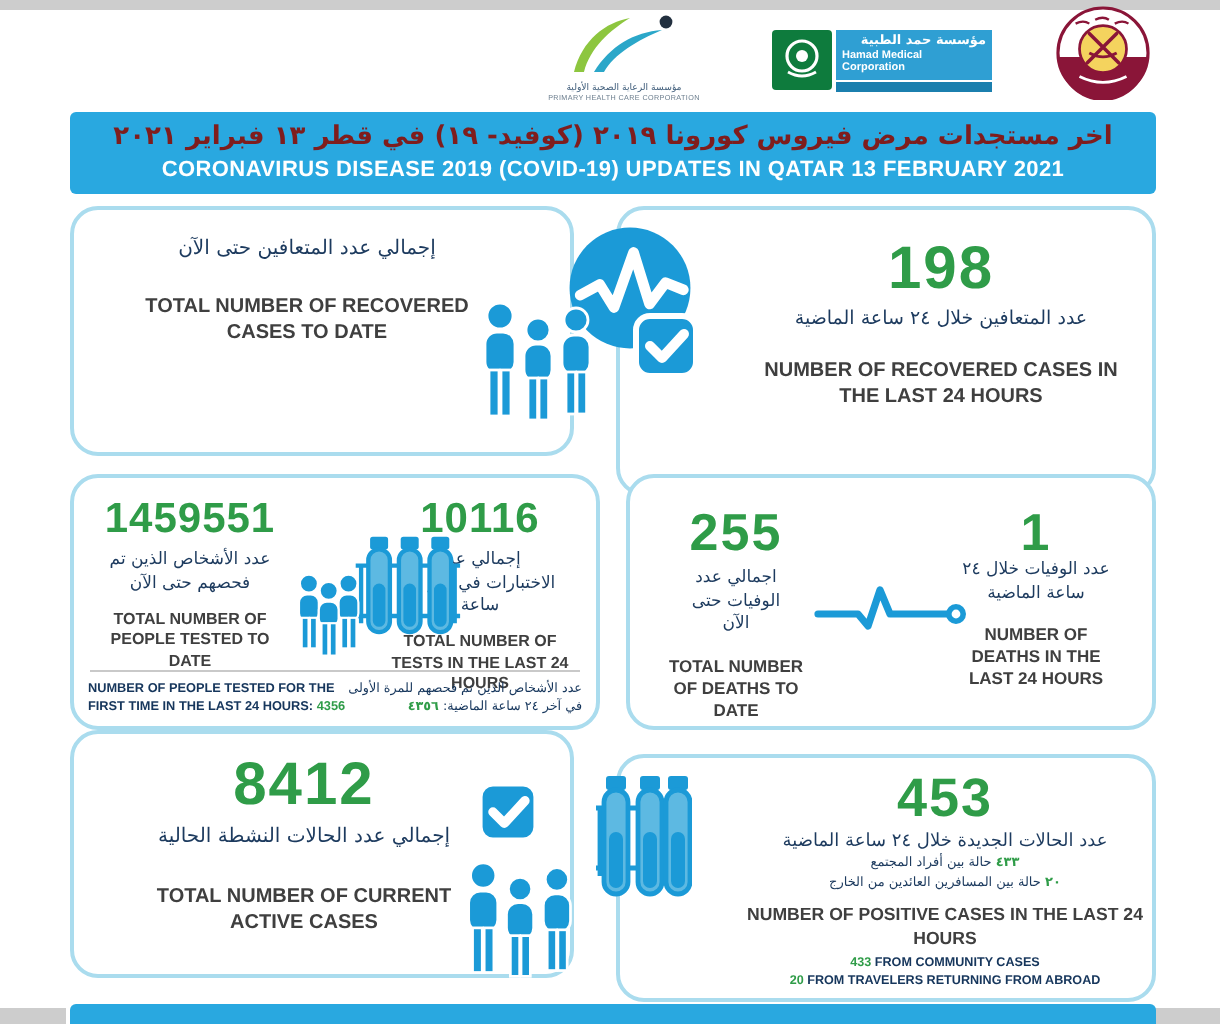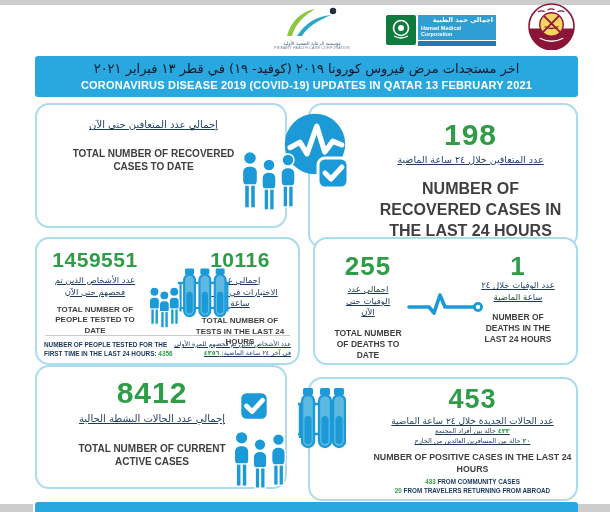--- a/index.html
+++ b/index.html
@@ -2,26 +2,26 @@
 <html><head>
 <meta charset="utf-8">
 <style>
   html,body{margin:0;padding:0;}
   body{width:610px;height:512px;background:#ffffff;overflow:hidden;
        font-family:"Liberation Sans", sans-serif;}
   .page{position:relative;width:610px;height:512px;background:#fff;}
   .gray-strip{position:absolute;background:#cdcdcd;}
   .banner{position:absolute;left:35px;top:56px;width:543px;height:41px;background:#29a8e0;
           border-radius:3px;display:flex;flex-direction:column;align-items:center;justify-content:center;}
-  .banner .ar-line{color:#0f172a;font-weight:normal;font-size:13px;direction:rtl;
+  .banner .ar-line{color:#7f1d1d;font-weight:bold;font-size:13px;direction:rtl;
           font-family:"DejaVu Sans", sans-serif;line-height:1.4;}
   .banner .en-line{color:#fff;font-weight:bold;font-size:11px;letter-spacing:.2px;line-height:1.4;}
   .card{position:absolute;background:#fff;border:2px solid #aadcee;border-radius:14px;box-sizing:border-box;}
   .num{color:#2f9c48;font-weight:bold;letter-spacing:1px;line-height:1.05;}
-  .ar{font-family:"DejaVu Sans", sans-serif;color:#1c3a5e;direction:rtl;line-height:1.35;text-decoration:underline;}
+  .ar{font-family:"DejaVu Sans", sans-serif;color:#1c3a5e;direction:rtl;line-height:1.35;}
   .en{font-weight:bold;color:#3f3f3f;line-height:1.3;}
   .stat{position:absolute;text-align:center;}
   .green{color:#2f9c48;font-weight:bold;}
   .fn{position:absolute;font-size:6.4px;color:#16365c;font-weight:bold;line-height:1.45;}
   .divider{position:absolute;border-top:1px solid #c9c9c9;}
   .icon-group{position:absolute;z-index:3;}
   .abs{position:absolute;}
   
   .phcc-logo{position:absolute;left:260px;top:7px;width:104px;height:47px;text-align:center;}
   .phcc-text-ar{font-size:4.6px;color:#3c5a78;direction:rtl;font-family:"DejaVu Sans",sans-serif;line-height:1.1;}
@@ -58,21 +58,21 @@
   <div class="hmc-logo">
     <div class="hmc-square">
       <svg width="24" height="24" viewBox="0 0 24 24">
         <circle cx="12" cy="10" r="7.5" fill="none" stroke="#ffffff" stroke-width="1.6"></circle>
         <circle cx="12" cy="10" r="3" fill="#ffffff"></circle>
         <path d="M5 18 q7 4 14 0" fill="none" stroke="#ffffff" stroke-width="1.4"></path>
       </svg>
     </div>
     <div class="hmc-right">
       <div class="hmc-blue">
-        <div class="l1">اجمالي حمد الطبية</div>
+        <div class="l1">مؤسسة حمد الطبية</div>
         <div class="l2">Hamad Medical Corporation</div>
       </div>
       <div class="hmc-substrip"></div>
     </div>
   </div>
 
   <div class="qatar-emblem">
     <svg width="47" height="47" viewBox="0 0 48 48">
       <circle cx="24" cy="24" r="23" fill="#ffffff" stroke="#8a1538" stroke-width="1.6"></circle>
       <path d="M1.5 26 a22.5 22.5 0 0 0 45 0 z" fill="#8a1538"></path>
@@ -92,21 +92,21 @@
   <div class="card" style="left:35px;top:103px;width:252px;height:125px;">
     <div class="stat" style="left:4px;top:10px;width:225px;">
       <div class="ar" style="font-size:10px;margin-top:3px;">إجمالي عدد المتعافين حتى الآن</div>
       <div class="en" style="font-size:10px;margin-top:15px;padding:0 28px;">TOTAL NUMBER OF RECOVERED CASES TO DATE</div>
     </div>
   </div>
   <div class="card" style="left:308px;top:103px;width:270px;height:145px;">
     <div class="stat" style="left:58px;top:14px;width:205px;">
       <div class="num" style="font-size:30px;">198</div>
       <div class="ar" style="font-size:9.5px;margin-top:3px;">عدد المتعافين خلال ٢٤ ساعة الماضية</div>
-      <div class="en" style="font-size:16px;margin-top:13px;padding:0 8px;">NUMBER OF RECOVERED CASES IN THE LAST 24 HOURS</div>
+      <div class="en" style="font-size:10px;margin-top:13px;padding:0 8px;">NUMBER OF RECOVERED CASES IN THE LAST 24 HOURS</div>
     </div>
   </div>
   <div class="icon-group" style="left:238px;top:110px;width:115px;height:108px;">
     <svg class="abs" style="left:45px;top:2px;" width="64" height="64" viewBox="0 0 72 72">
       <circle cx="36" cy="36" r="34" fill="#1b9ad7"></circle>
       <polyline points="8,40 19,34 27,47 38,16 47,45 56,33 66,37" fill="none" stroke="#ffffff" stroke-width="6" stroke-linecap="round" stroke-linejoin="round"></polyline>
     </svg>
     <svg class="abs" style="left:2px;top:40px;" width="60" height="66" viewBox="0 0 60 66">
       <g fill="#1b9ad7" stroke="#ffffff" stroke-width="1.4">
         <circle cx="10" cy="8" r="6.5"></circle>

